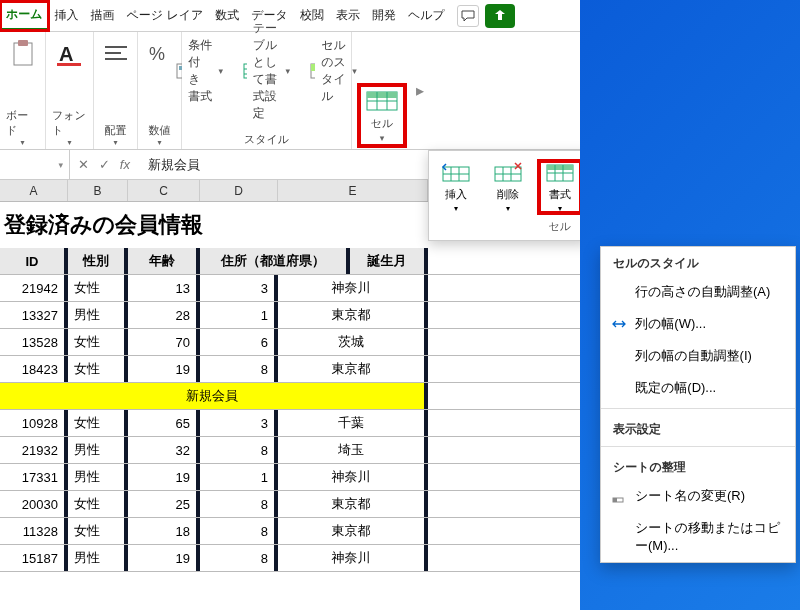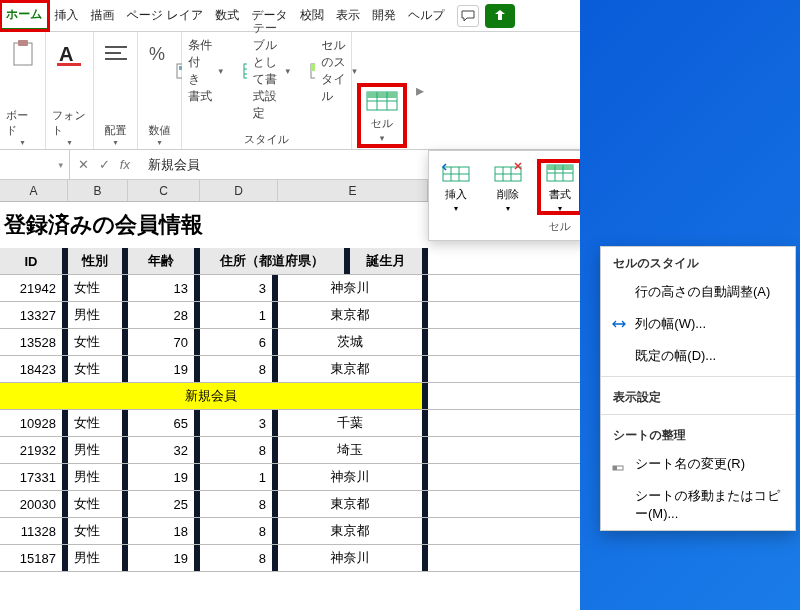--- a/index.html
+++ b/index.html
@@ -35,21 +35,21 @@
 
 
 .colhdr { display:flex; height:22px; background:#e6e6e6; border-bottom:1px solid #bbb; font-size:12px; }
 .colhdr .c { border-right:1px solid #ccc; display:flex; align-items:center; justify-content:center; color:#333; }
 .cA{width:68px}.cB{width:60px}.cC{width:72px}.cD{width:78px}.cE{width:150px}
 
 
 .sheet { font-size:14px; }
 .title-row { height:46px; display:flex; align-items:center; font-size:22px; font-weight:700; padding-left:4px; }
 .trow { display:flex; height:27px; border-bottom:1px solid #bbb; }
-.trow .cell { border-right:6px solid #0f172a; display:flex; align-items:center; justify-content:center; font-size:13px; }
+.trow .cell { border-right:4px solid #0f172a; display:flex; align-items:center; justify-content:center; font-size:13px; }
 .hdr .cell { background:#e8e8e8; font-weight:600; }
 .yellow { background:#ffff00; }
 .trow .cell.l { justify-content:flex-start; padding-left:6px; }
 .trow .cell.r { justify-content:flex-end; padding-right:6px; }
 
 
 .cellpanel { position:absolute; left:428px; top:150px; width:160px; background:#fff; border:1px solid #ccc; box-shadow:0 4px 12px rgba(0,0,0,.2); padding:10px 6px 6px; }
 .cellpanel .row1 { display:flex; gap:10px; justify-content:center; }
 .cellpanel .btn { width:42px; display:flex; flex-direction:column; align-items:center; font-size:11px; gap:2px; }
 .cellpanel .btn.red { outline:4px solid #e00000; outline-offset:-2px; }
@@ -341,20 +341,23 @@
   <div class="mi">
     <span>行の高さの自動調整(A)</span>
   </div>
   <div class="mi">
     <svg class="ic" viewBox="0 0 16 16">
         <path d="M2 8h12M5 5l-3 3 3 3M11 5l3 3-3 3" fill="none" stroke="#06c" stroke-width="1.3"></path>
       </svg>
     <span>列の幅(W)...</span>
   </div>
   <div class="mi">
+    <span>列の幅の自動調整(I)</span>
+  </div>
+  <div class="mi">
     <span>既定の幅(D)...</span>
   </div>
   <hr>
   <div class="sect">表示設定</div>
   <hr>
   <div class="sect">シートの整理</div>
   <div class="mi">
     <svg class="ic" viewBox="0 0 16 16">
         <rect x="2" y="10" width="10" height="4" fill="none" stroke="#888"></rect>
         <rect x="2" y="10" width="4" height="4" fill="#888"></rect>

